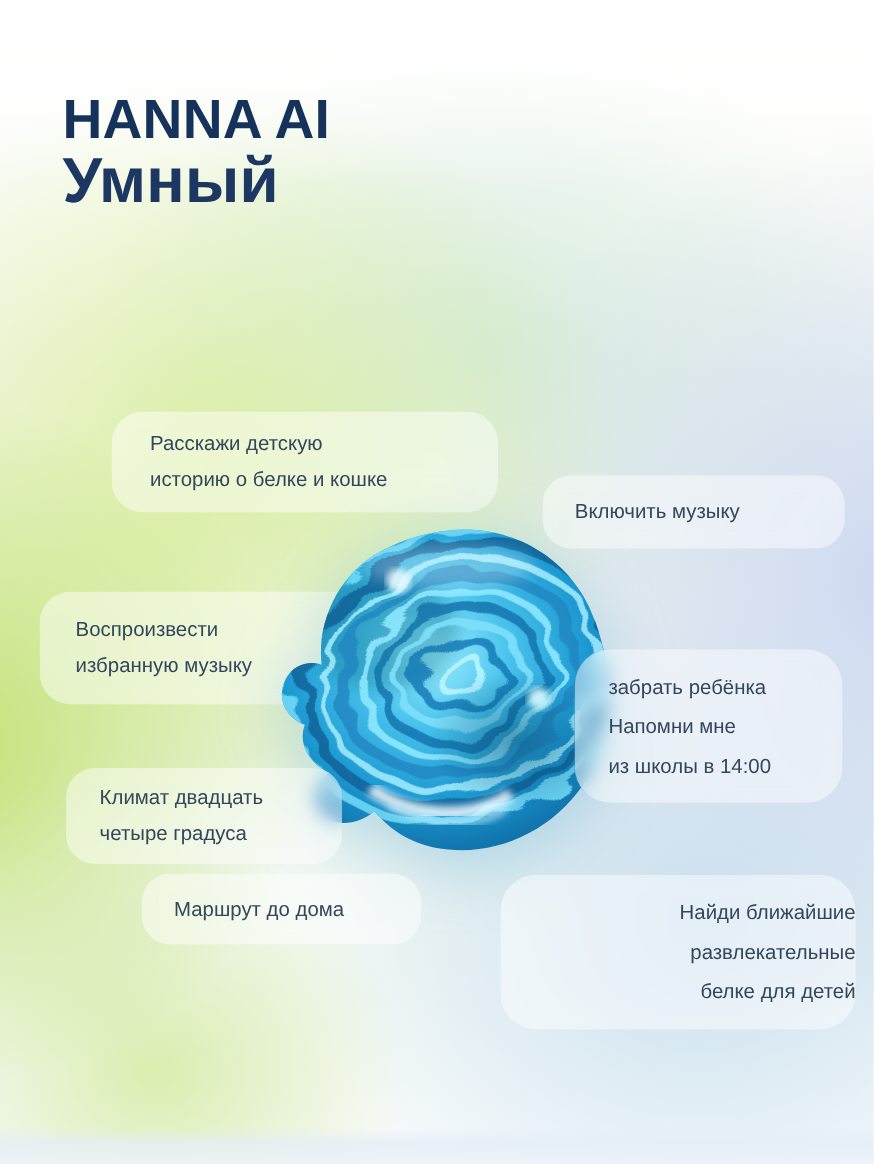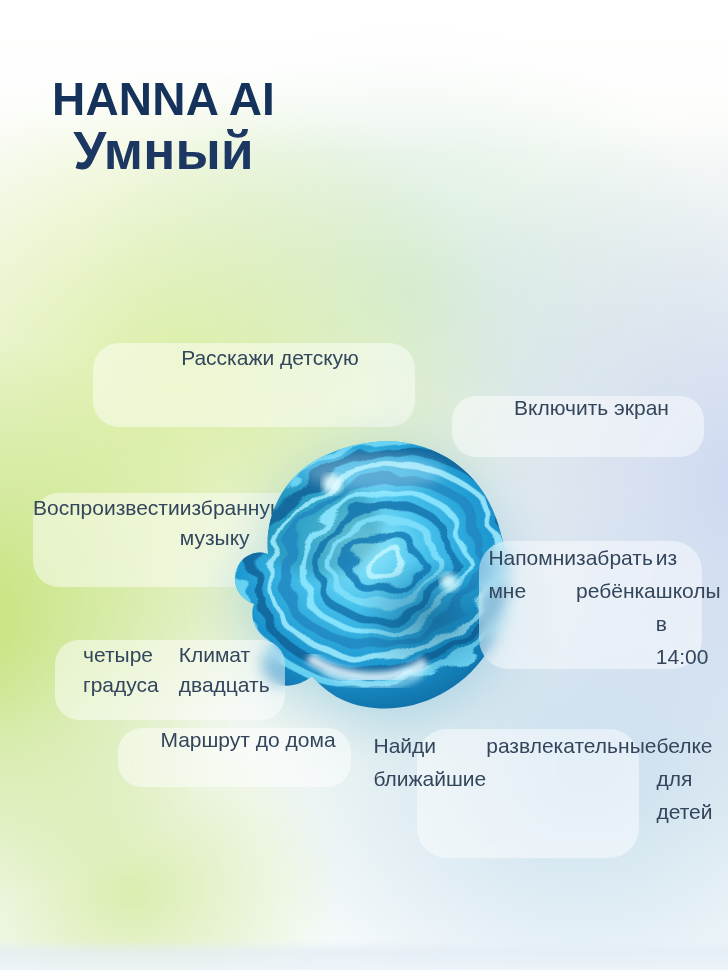--- a/index.html
+++ b/index.html
@@ -18,57 +18,56 @@
       radial-gradient(ellipse 500px 430px at 80% 80%, rgba(198,222,238,0.9) 0%, rgba(198,222,238,0) 66%),
       radial-gradient(ellipse 520px 420px at 56% 30%, rgba(205,232,216,0.8) 0%, rgba(205,232,216,0) 64%),
       linear-gradient(180deg, #ffffff 0%, #f4f8ee 38%, #f0f6ef 68%, #f8fbfd 100%);
   }
 
   .title-block{
     position:absolute;left:52px;top:74px;
     color:#18345e;
     line-height:51px;
     letter-spacing:0.2px;
-    text-align:center;
   }
   .title-block .brand{
     font-size:46px;font-weight:700;color:#15325a;
   }
   .title-block .sub{
     font-size:53px;font-weight:700;color:#1d3763;
   }
 
   .orb{
     position:absolute;left:224px;top:432px;width:300px;height:285px;
     z-index:2;
     filter:drop-shadow(0 12px 28px rgba(40,150,200,0.30));
   }
 
   .bubble{
     position:absolute;
     background:rgba(255,255,255,0.48);
     -webkit-backdrop-filter:blur(7px);
     backdrop-filter:blur(7px);
-    display:flex;flex-direction:row;justify-content:center;
+    display:flex;flex-direction:column;justify-content:center;
     color:#33465c;
-    font-size:21px;
+    font-size:17px;
     font-weight:500;
     box-sizing:border-box;
   }
   .bubble span{display:block;}
   .z-low{z-index:1;}
   .z-high{z-index:3;}
 
   .bubble-story   {left:93px;  top:343px; width:322px; height:84px;  border-radius:26px; padding-left:32px; line-height:30px;}
   .bubble-screen  {left:452px; top:396px; width:252px; height:61px;  border-radius:24px; padding-left:27px; line-height:24px;}
-  .bubble-music   {left:33px;  top:493px; width:280px; height:94px;  border-radius:26px; line-height:30px;}
+  .bubble-music   {left:33px;  top:493px; width:280px; height:94px;  border-radius:26px; padding-left:30px; line-height:30px;}
   .bubble-reminder{left:479px; top:541px; width:223px; height:128px; border-radius:30px; padding-left:28px; line-height:33px;}
   .bubble-climate {left:55px;  top:640px; width:230px; height:80px;  border-radius:24px; padding-left:28px; line-height:30px;}
   .bubble-route   {left:118px; top:728px; width:233px; height:59px;  border-radius:24px; padding-left:27px; line-height:24px;justify-content:center;}
-  .bubble-places  {left:417px; top:729px; width:222px; height:129px; border-radius:30px; padding-left:30px; line-height:33px;}
+  .bubble-places  {left:417px; top:729px; width:296px; height:129px; border-radius:30px; padding-left:30px; line-height:33px;text-align:right;}
 
   .bottom-fade{
     position:absolute;left:0;bottom:0;width:728px;height:30px;
     background:linear-gradient(180deg, rgba(230,238,246,0) 0%, rgba(228,237,245,0.75) 40%, rgba(236,243,249,0.9) 100%);
     z-index:4;
   }
 </style>
 </head>
 <body>
 
@@ -124,40 +123,41 @@
       <path d="M85,225 C118,250 170,252 202,230" stroke="#f2fbff" stroke-width="11" fill="none" opacity="0.85" filter="url(#soft)"></path>
       <path d="M100,238 C130,258 175,258 198,242" stroke="#bfeefd" stroke-width="6" fill="none" opacity="0.7" filter="url(#soft)"></path>
       <circle cx="225" cy="150" r="9" fill="#d9fbff" opacity="0.9" filter="url(#soft)"></circle>
       <circle cx="108" cy="52" r="10" fill="#eafcff" opacity="0.85" filter="url(#soft)"></circle>
       <ellipse cx="150" cy="40" rx="70" ry="18" fill="#ffffff" opacity="0.25" filter="url(#soft6)"></ellipse>
     </g>
   </svg>
 
   <div class="bubble bubble-story z-low">
     <span>Расскажи детскую</span>
+    <span>историю о белке и кошке</span>
   </div>
 
   <div class="bubble bubble-screen z-high">
-    <span>Включить экран</span>
+    <span>Включить музыку</span>
   </div>
 
   <div class="bubble bubble-music z-low">
     <span>Воспроизвести</span>
     <span>избранную музыку</span>
   </div>
 
   <div class="bubble bubble-reminder z-high">
+    <span>забрать ребёнка</span>
     <span>Напомни мне</span>
-    <span>забрать ребёнка</span>
     <span>из школы в 14:00</span>
   </div>
 
   <div class="bubble bubble-climate z-high">
+    <span>Климат двадцать</span>
     <span>четыре градуса</span>
-    <span>Климат двадцать</span>
   </div>
 
   <div class="bubble bubble-route z-high">
     <span>Маршрут до дома</span>
   </div>
 
   <div class="bubble bubble-places z-high">
     <span>Найди ближайшие</span>
     <span>развлекательные</span>
     <span>белке для детей</span>

